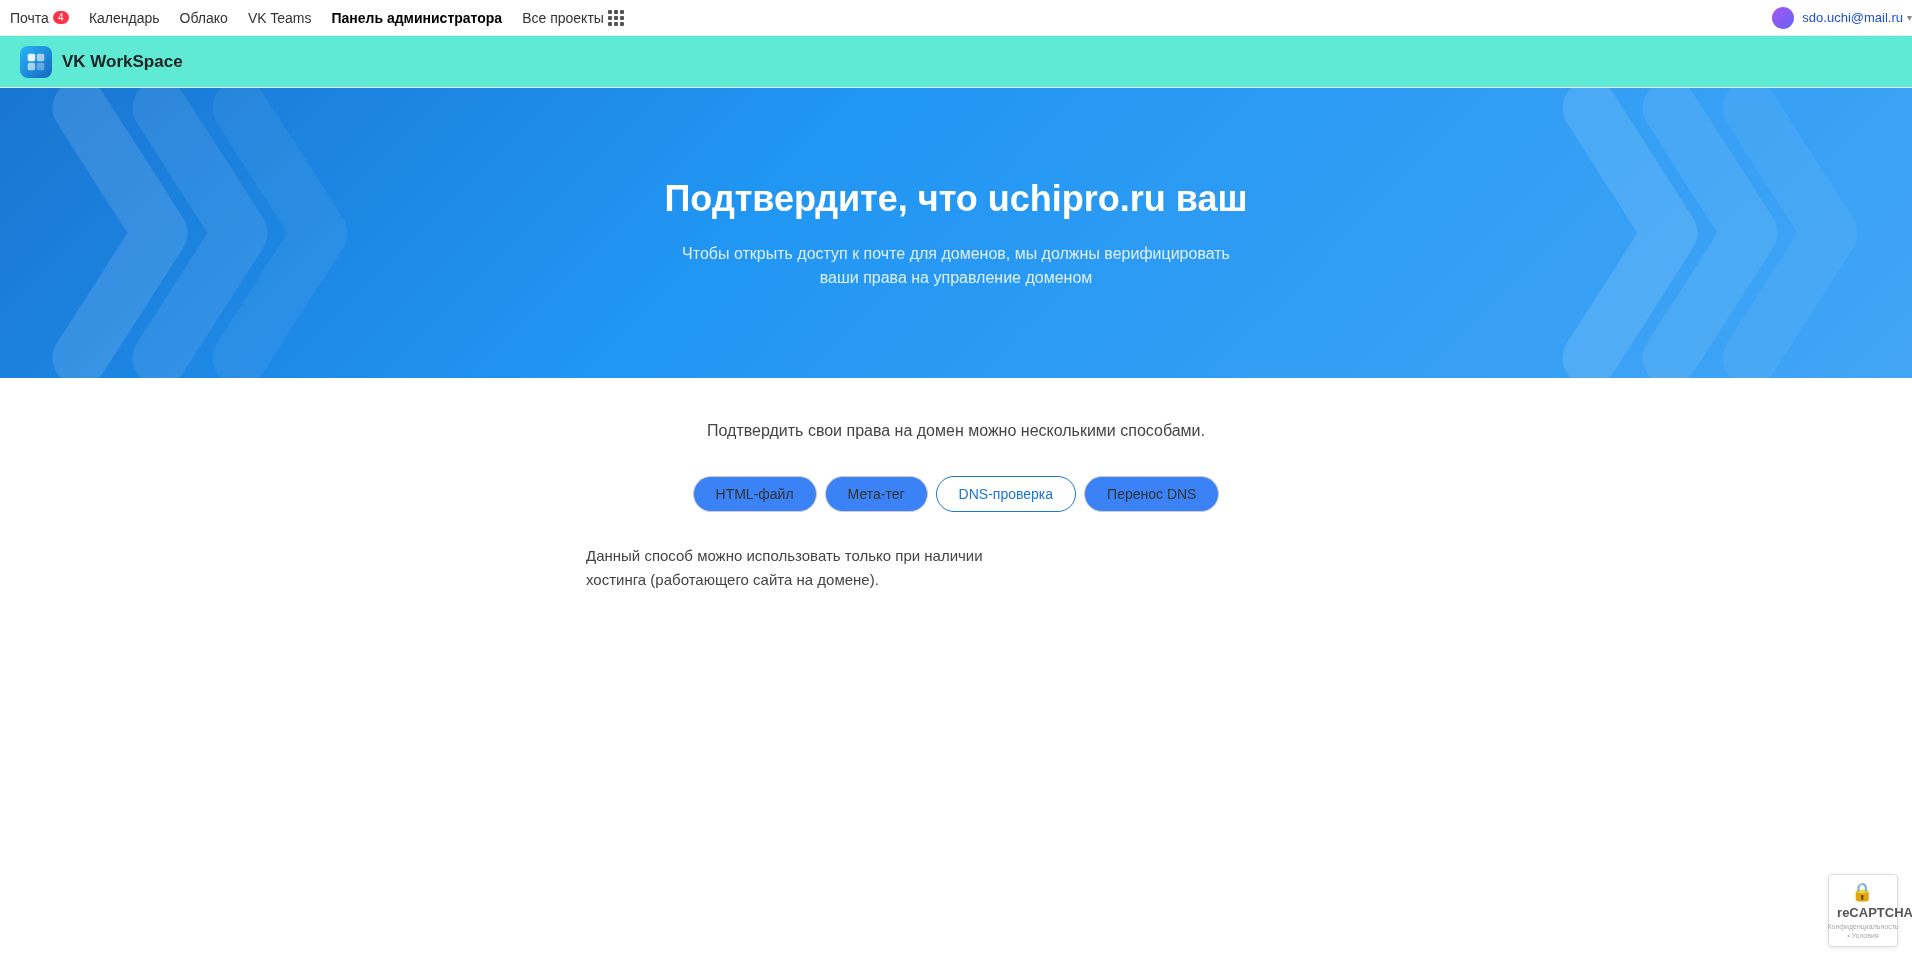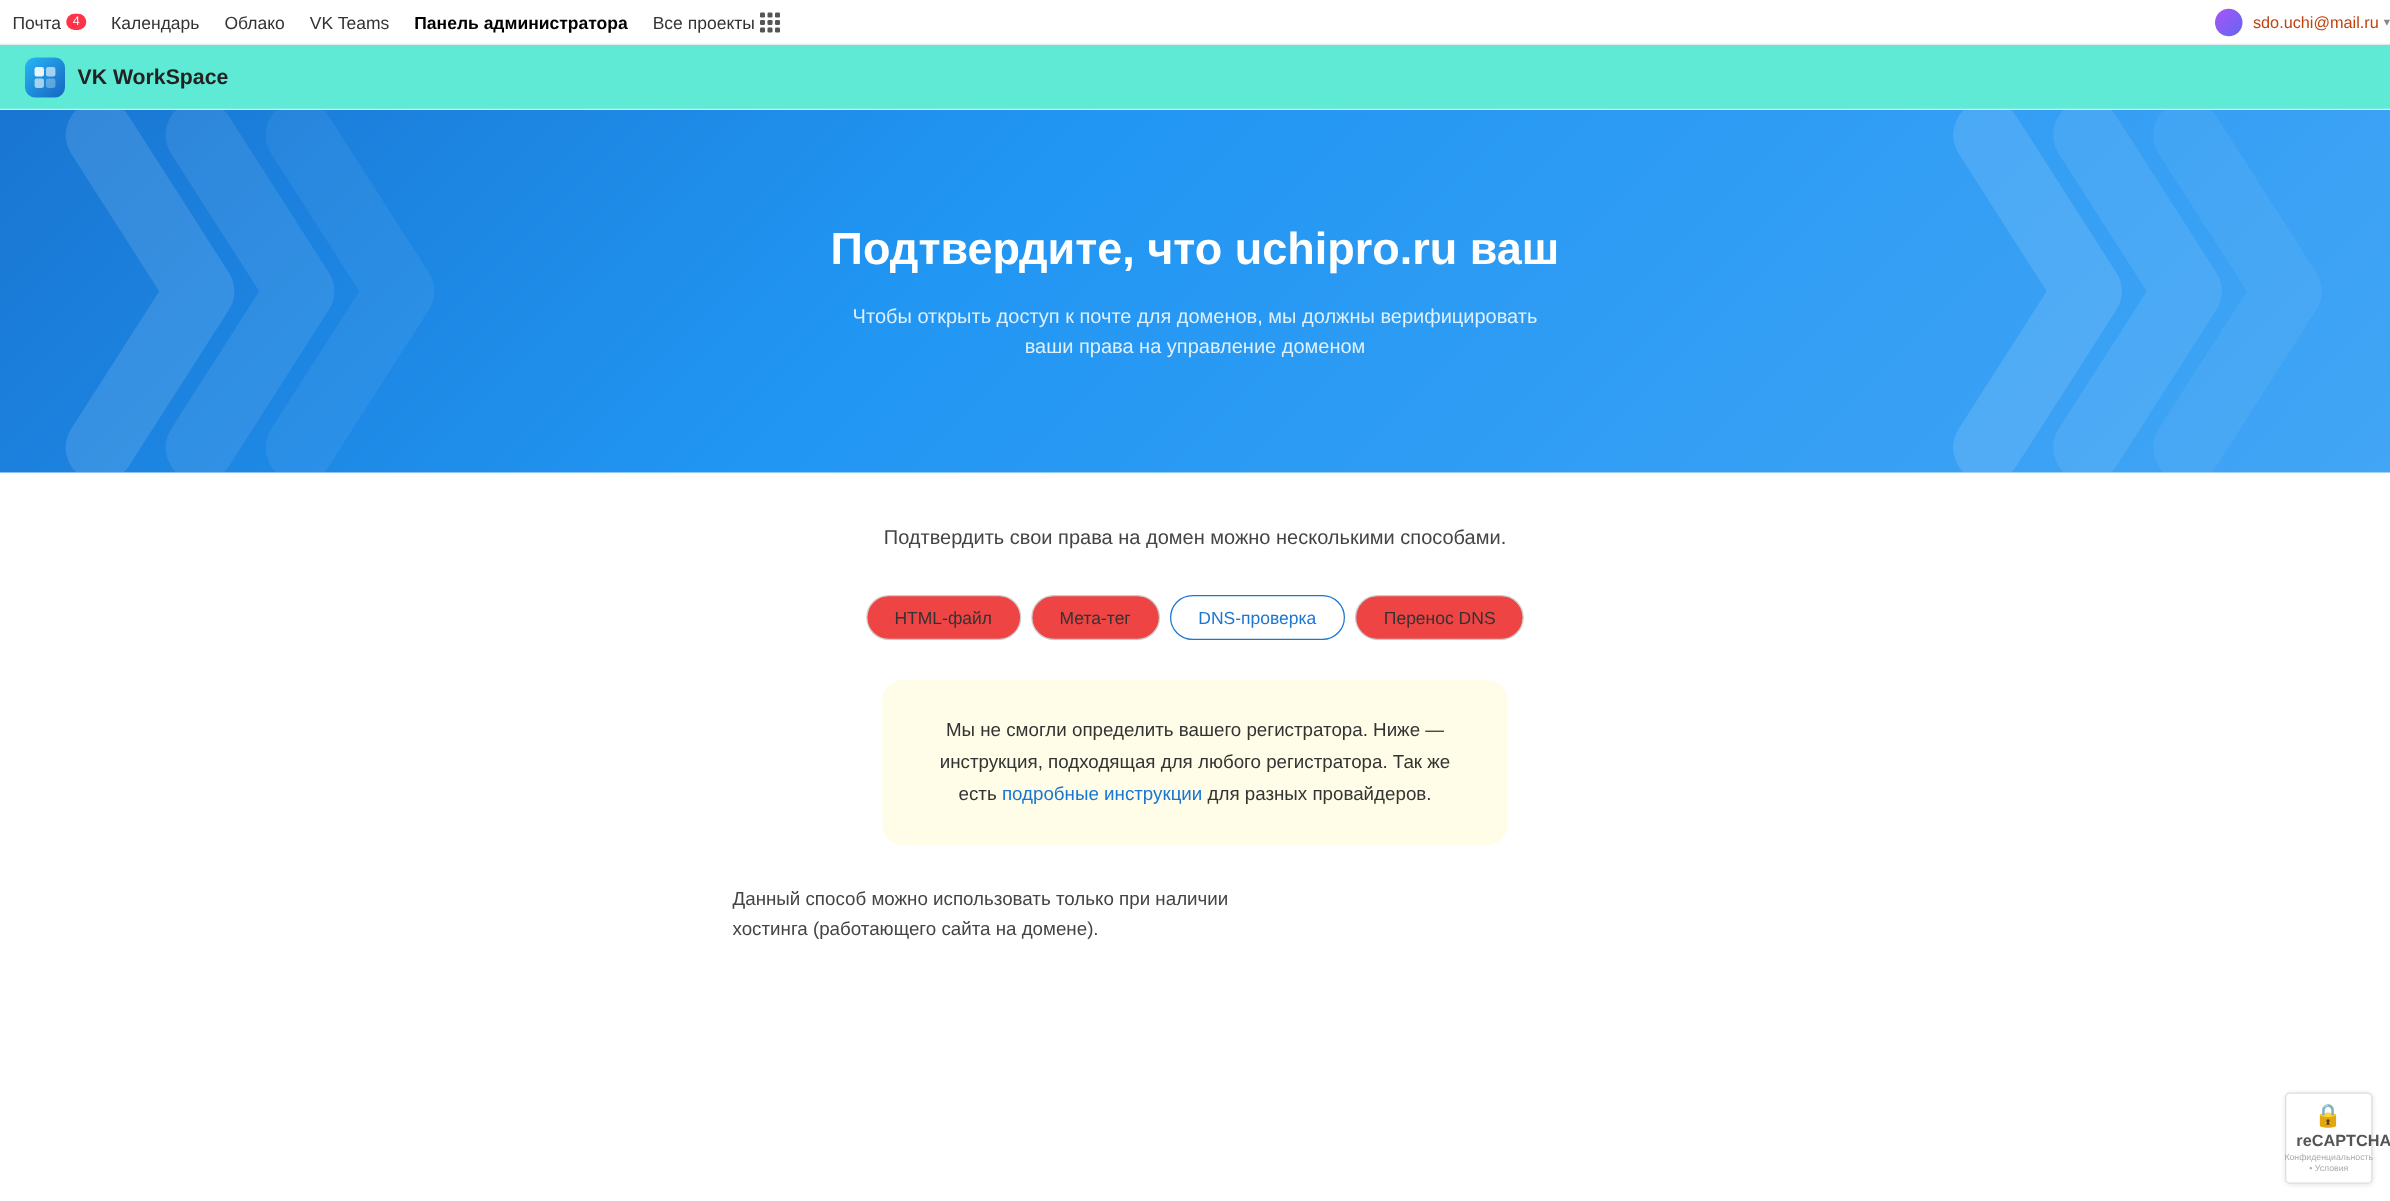--- a/index.html
+++ b/index.html
@@ -50,21 +50,21 @@
       gap: 8px;
     }
     .user-avatar {
       width: 22px;
       height: 22px;
       border-radius: 50%;
       background: linear-gradient(135deg, #a855f7, #6366f1);
     }
     .user-label {
       font-size: 13px;
-      color: #c2410c;
+      color: #1d4ed8;
       cursor: pointer;
       display: flex;
       align-items: center;
       gap: 4px;
     }
     .user-label::after {
       content: '▾';
       font-size: 10px;
       color: #888;
     }
@@ -160,21 +160,21 @@
     .tabs-row {
       display: flex;
       justify-content: center;
       gap: 8px;
       margin-bottom: 32px;
     }
     .tab-btn {
       padding: 9px 22px;
       border-radius: 20px;
       border: 1.5px solid #ccc;
-      background: #ef4444;
+      background: #3b82f6;
       font-size: 14px;
       color: #333;
       cursor: pointer;
       font-family: inherit;
       transition: all 0.15s;
     }
     .tab-btn.active {
       border-color: #1976D2;
       color: #1976D2;
       background: #fff;
@@ -300,23 +300,20 @@
 <main class="main-content">
   <p class="description">Подтвердить свои права на домен можно несколькими способами.</p>
 
   <div class="tabs-row">
     <button class="tab-btn">HTML-файл</button>
     <button class="tab-btn">Мета-тег</button>
     <button class="tab-btn active">DNS-проверка</button>
     <button class="tab-btn">Перенос DNS</button>
   </div>
 
-  <div class="warning-box">
-    <span>Мы не смогли определить вашего регистратора. Ниже — инструкция, подходящая для любого регистратора. Так же есть </span><a href="#">подробные инструкции</a><span> для разных провайдеров.</span>
-  </div>
 
   <p class="bottom-text">
     <span>Данный способ можно использовать только при наличии</span><br>
     <span>хостинга (работающего сайта на домене).</span>
   </p>
 </main>
 
 <div class="recaptcha-badge">
   <span class="recaptcha-logo">🔒</span>
   <span style="font-weight:600;color:#555;font-size:13px;margin-left:24px;">reCAPTCHA</span>

